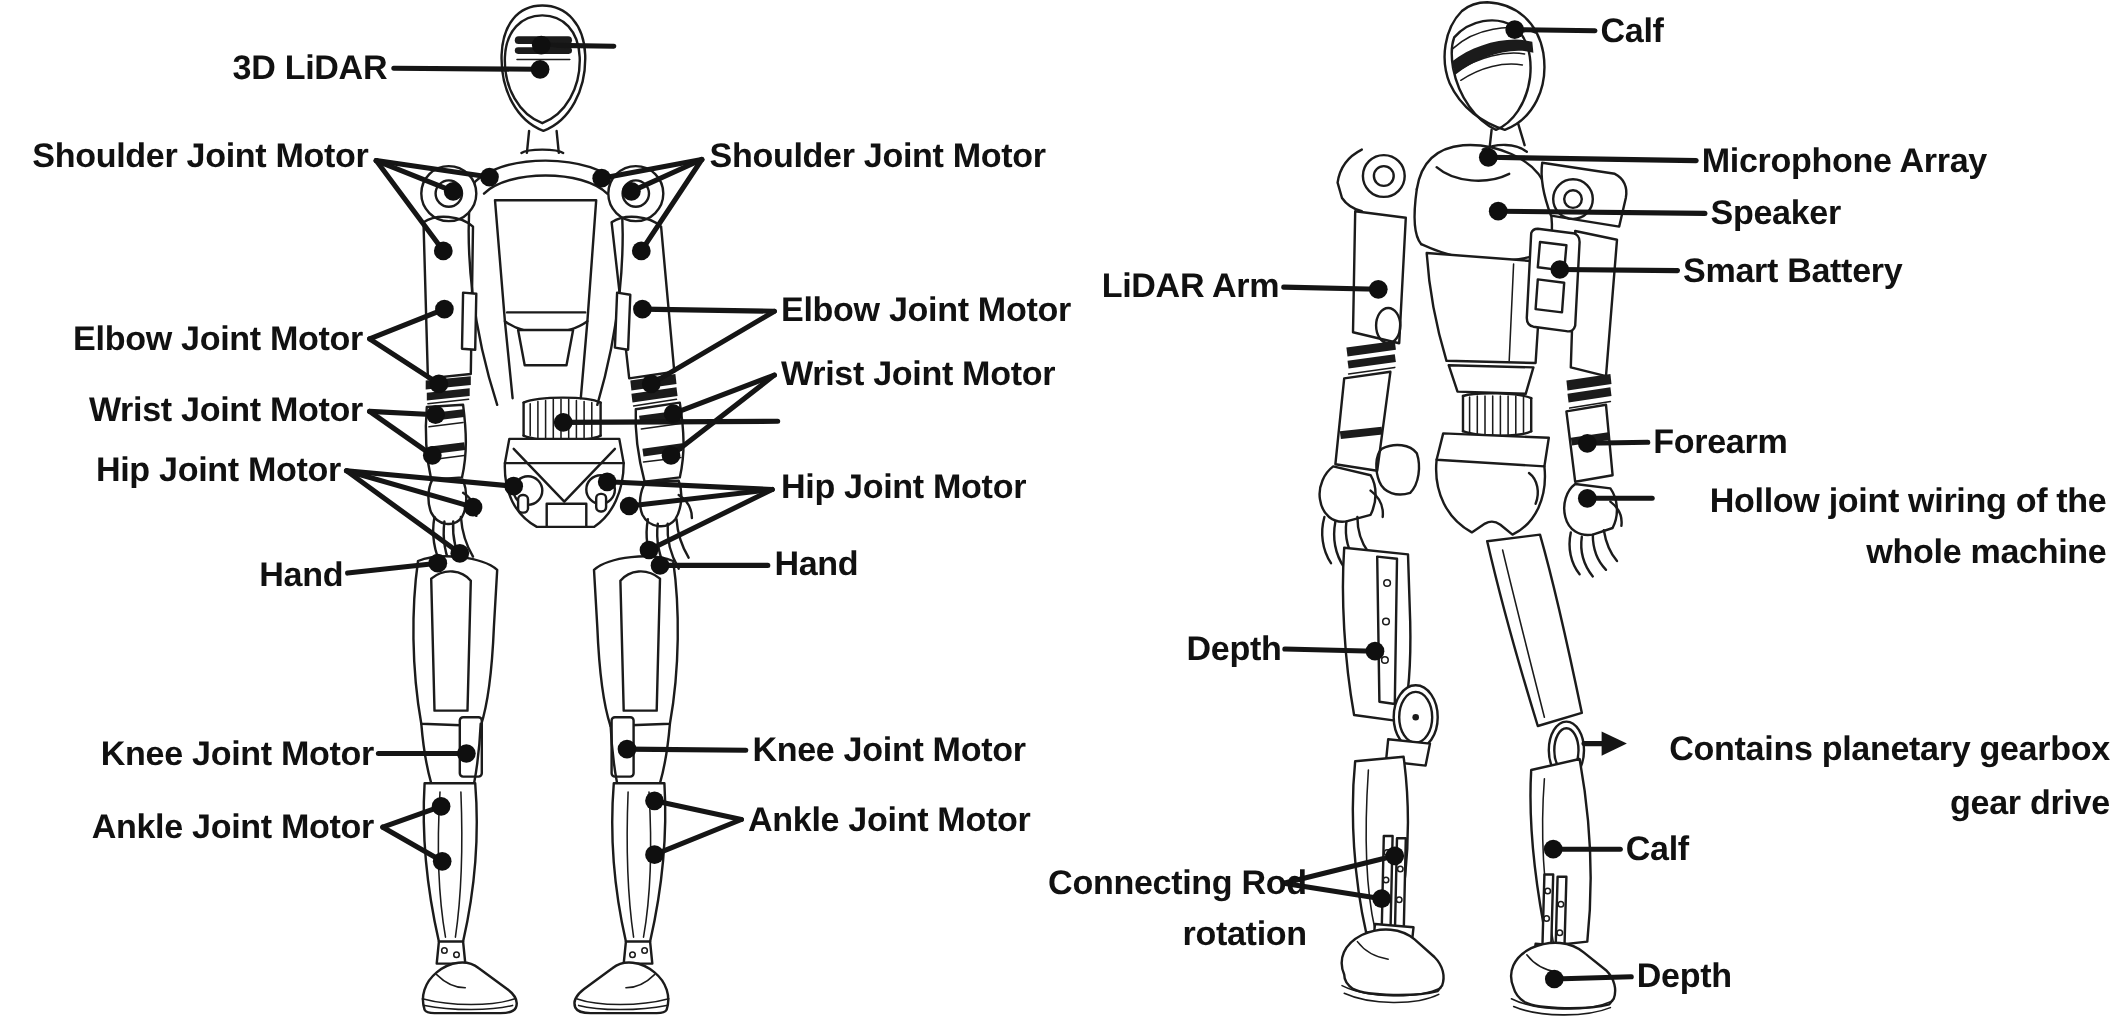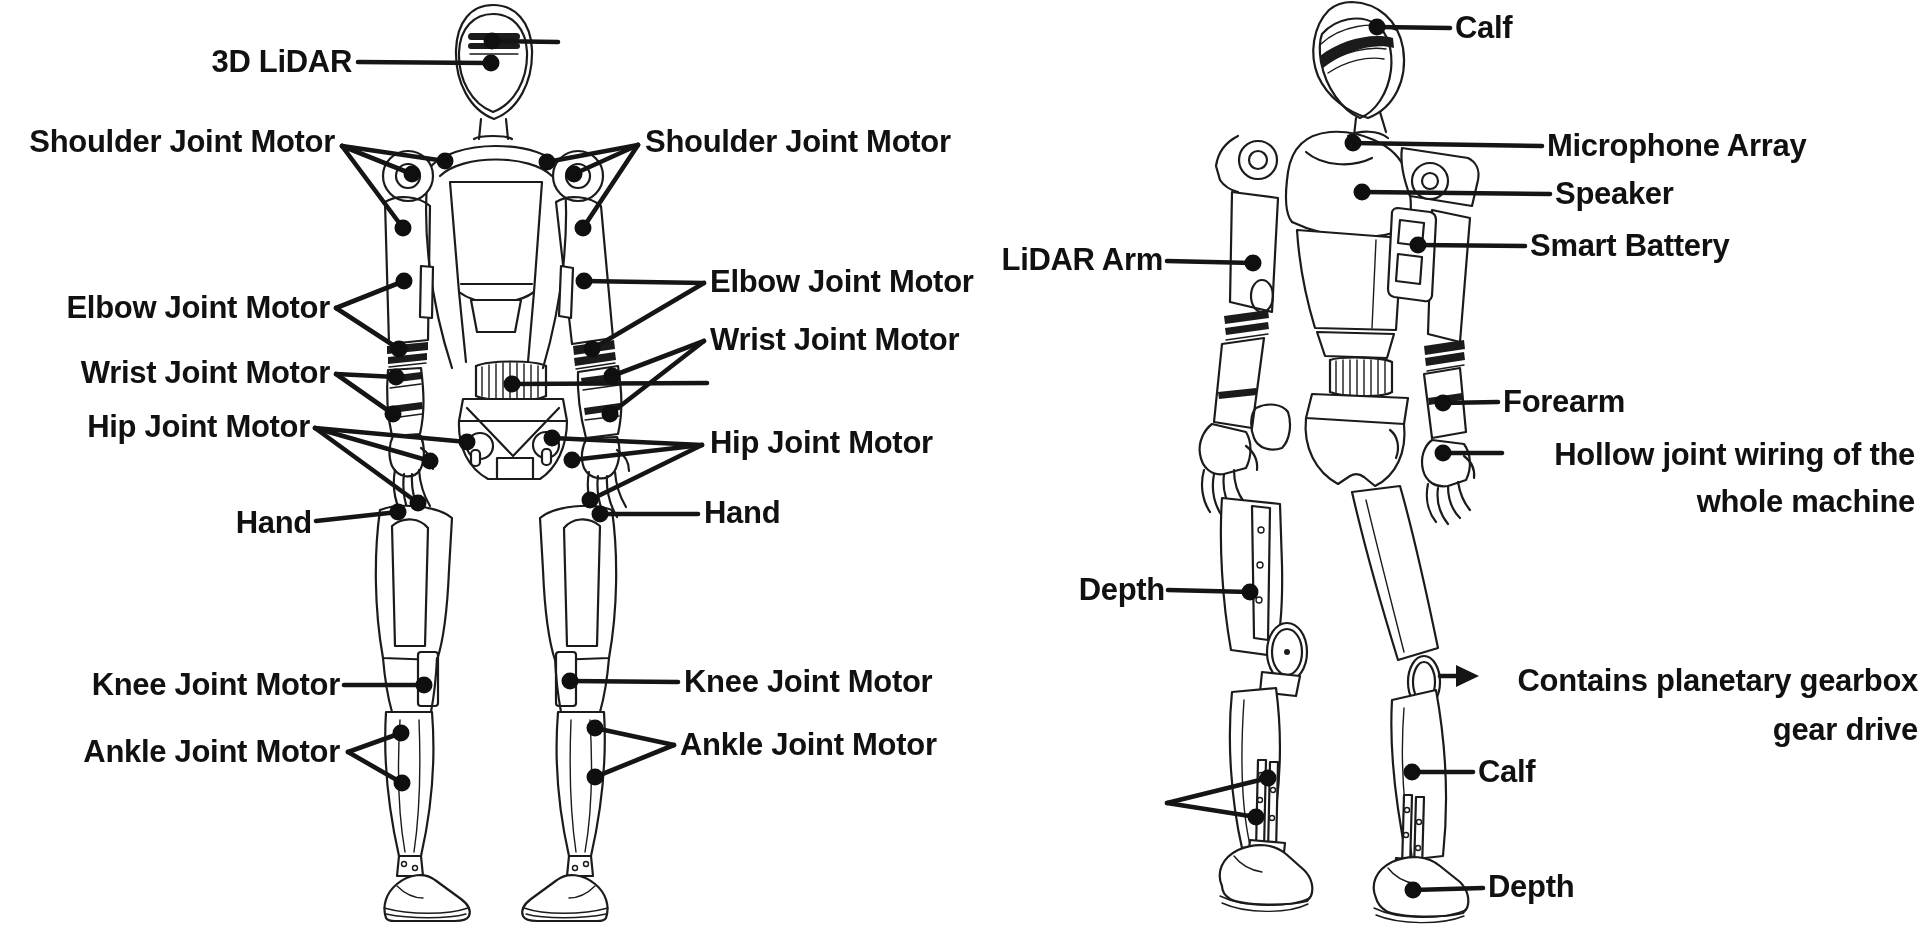--- a/index.html
+++ b/index.html
@@ -371,15 +371,19 @@
   <div class="lbl c" style="left:1495px;top:431px;width:420px;line-height:47px">
     <span class="ln-block">Hollow joint wiring of the</span>
     <span class="ln-block">whole machine</span>
   </div>
   <div class="lbl" style="right:755px;top:572px">Depth</div>
   <div class="lbl c" style="left:1462px;top:656px;width:456px;line-height:49px">
     <span class="ln-block">Contains planetary gearbox</span>
     <span class="ln-block">gear drive</span>
   </div>
   <div class="lbl" style="left:1478px;top:754px">Calf</div>
+  <div class="lbl c" style="left:888px;top:780px;width:300px;line-height:46px">
+    <span class="ln-block">Connecting Rod</span>
+    <span class="ln-block">rotation</span>
+  </div>
   <div class="lbl" style="left:1488px;top:869px">Depth</div>
 
 </div>
 
 </body></html>

